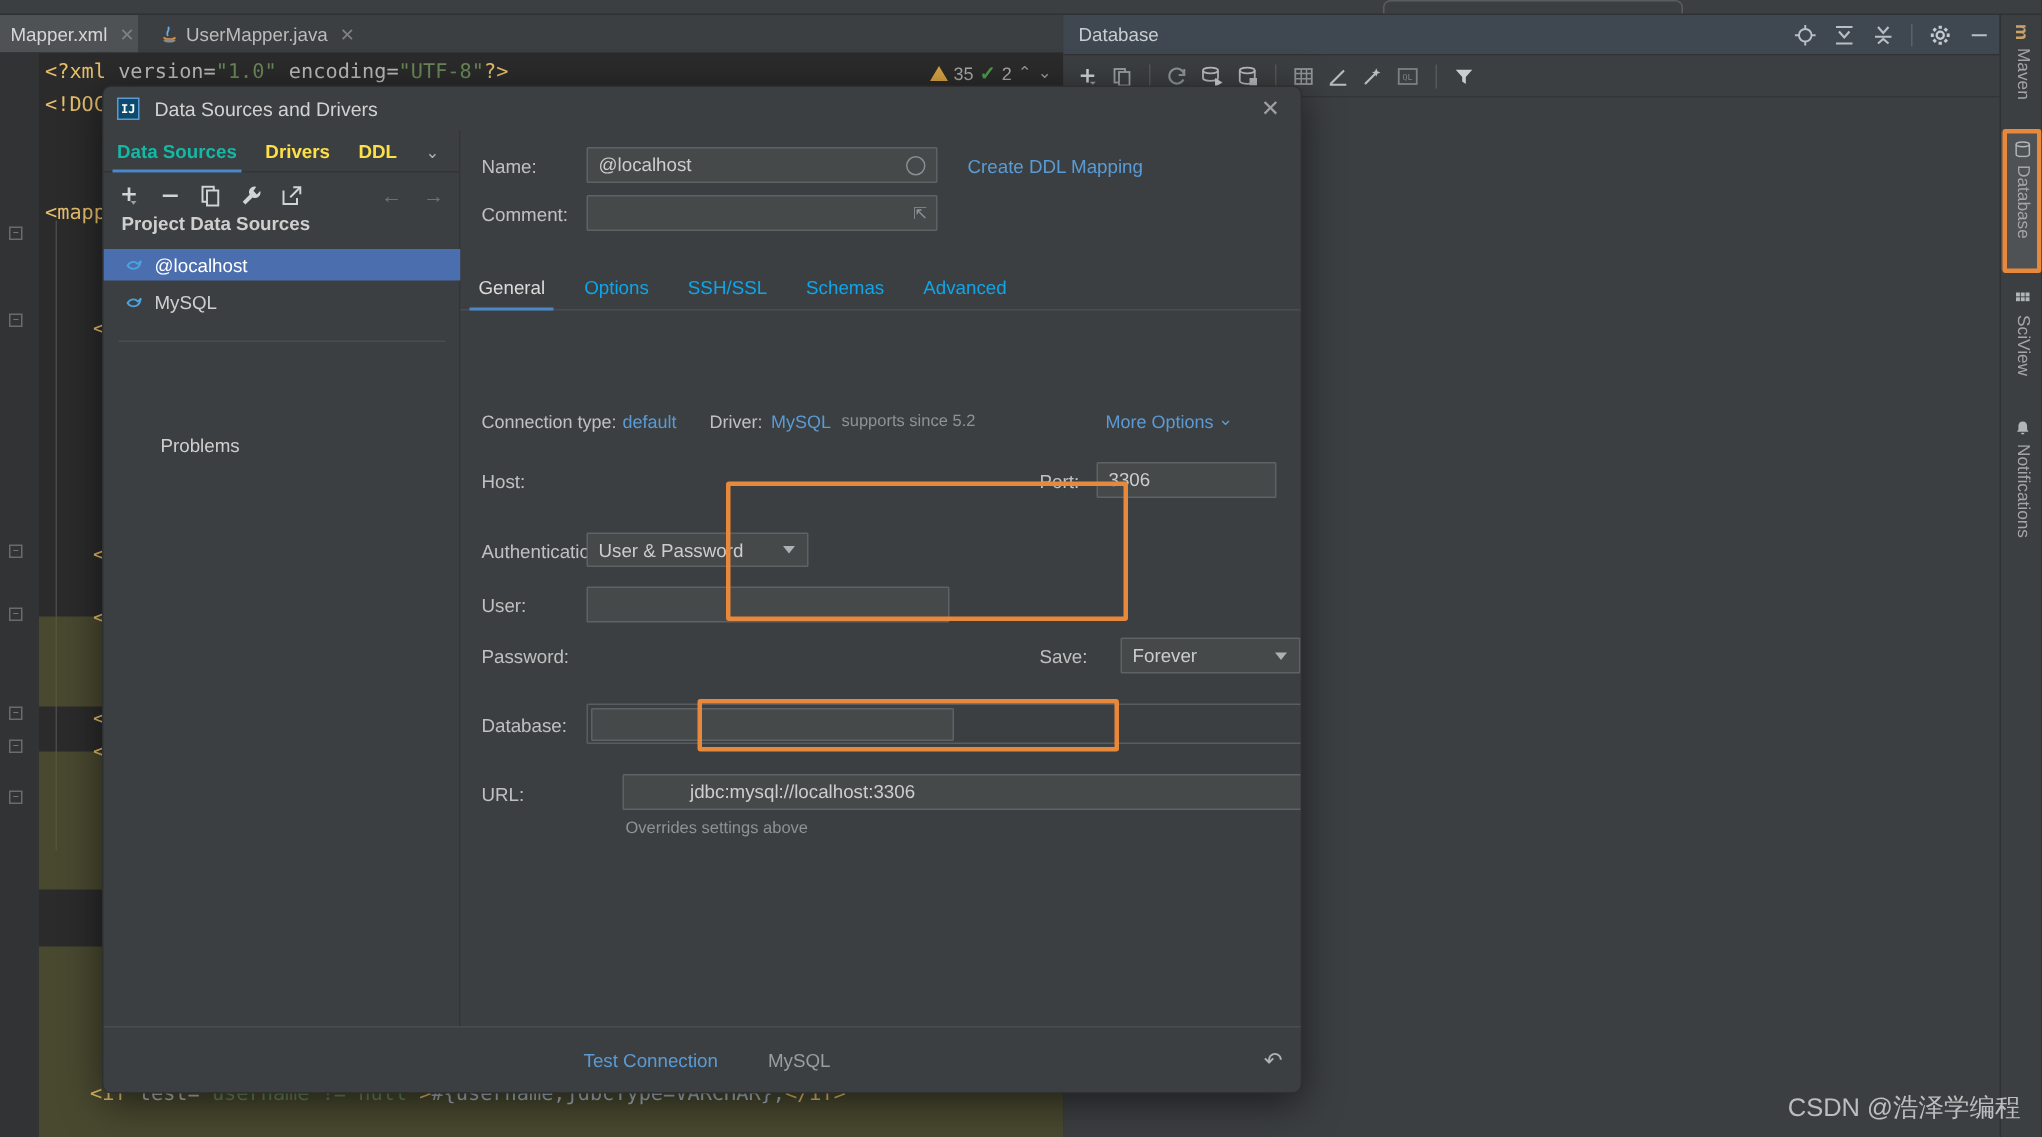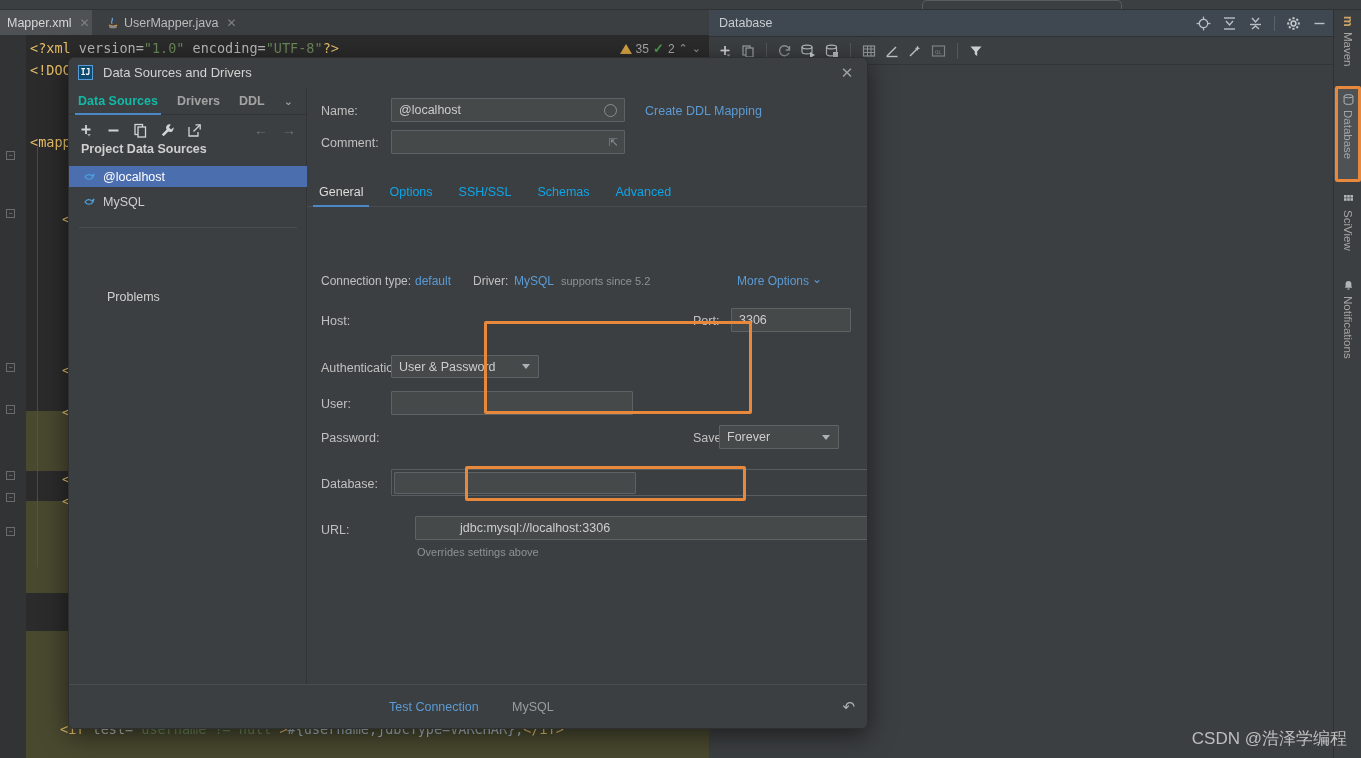--- a/index.html
+++ b/index.html
@@ -160,21 +160,21 @@
   .dlg-left {
     position: absolute; left: 0; top: 29px; width: 238px; height: 597px;
     background: #3c3f41; border-right: 1px solid #323436;
   }
   .lp-tabs {
     position: absolute; left: 0; top: 0; width: 238px; height: 28px;
     display: flex; align-items: flex-end; gap: 0; padding-left: 9px;
     border-bottom: 1px solid #323436;
   }
   .lp-tab {
-    font-size: 12.5px; font-weight: bold; color: #a3a3a3;
+    font-size: 12.5px; font-weight: bold; color: #fde047;
     padding: 0 9px 6px 0; margin-right: 10px; position: relative;
   }
   .lp-tab.active { color: #14b8a6; }
   .lp-tab.active::after {
     content:""; position: absolute; left: -3px; right: 6px; bottom: -1px;
     height: 2px; background: #4a88c7;
   }
   .lp-chevron { color:#b0b0b0; font-size: 11px; padding-bottom: 6px; }
   .lp-toolbar {
     position: absolute; left: 0; top: 29px; width: 238px; height: 28px;
@@ -628,21 +628,21 @@
         <span class="arr"></span>
       </div>
 
       <div class="lbl" style="left:14px; top:310px;">User:</div>
       <div class="fld empty" style="left:84px; top:304px; width:242px; height:24px;">
         <span></span>
       </div>
 
       <div class="lbl" style="left:14px; top:344px;">Password:</div>
       <div class="lbl" style="left:386px; top:344px;">Save:</div>
-      <div class="combo" style="left:412px; top:338px; width:120px; height:24px;">
+      <div class="combo" style="left:440px; top:338px; width:120px; height:24px;">
         <span>Forever</span>
         <span class="arr"></span>
       </div>
 
       <div class="lbl" style="left:14px; top:390px;">Database:</div>
       <div class="combo flat" style="left:84px; top:382px; width:530px; height:27px;">
         
       </div>
       <div class="fld empty" style="left:87px; top:385px; width:242px; height:22px;">
         <span></span>

